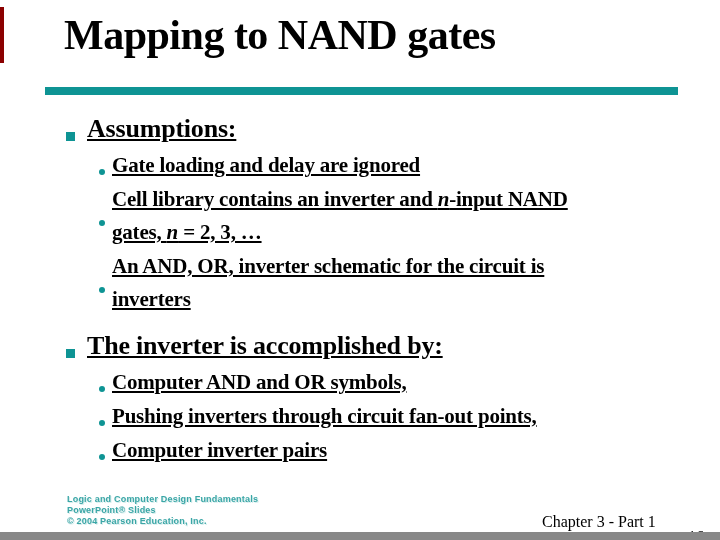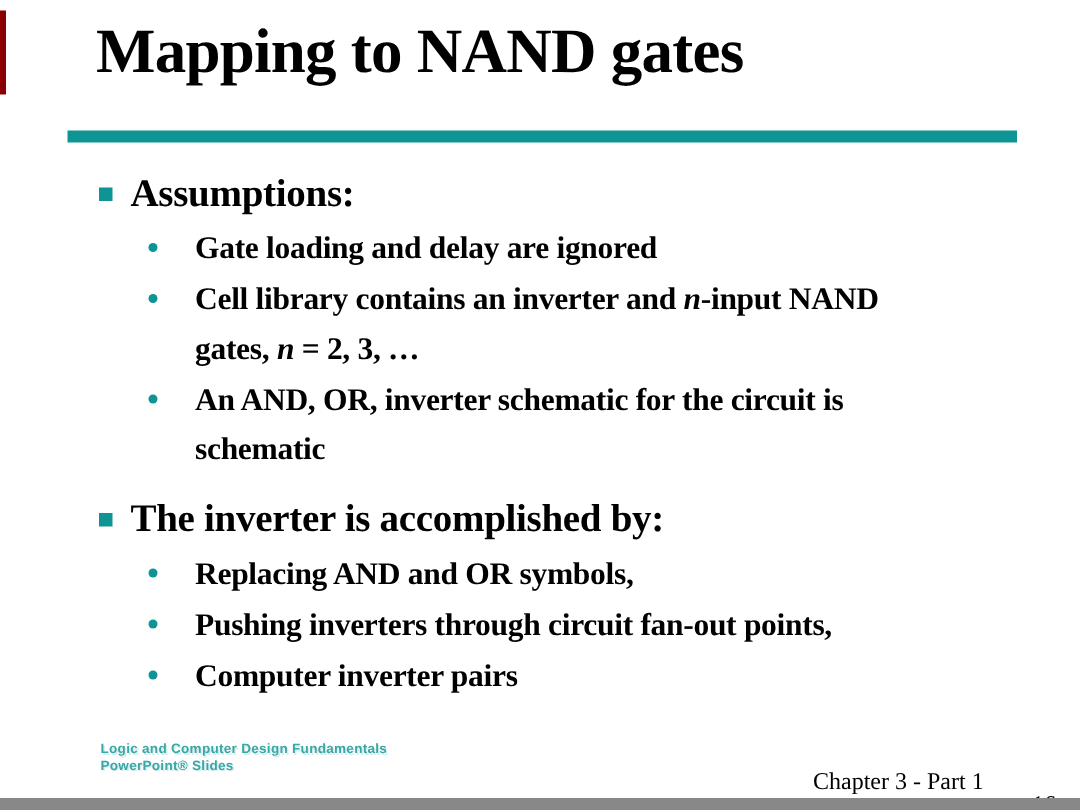--- a/index.html
+++ b/index.html
@@ -27,24 +27,24 @@
     font-size:42px;font-weight:bold;line-height:1.2;
     letter-spacing:-0.5px;white-space:nowrap;
   }
   .rule{
     position:absolute;left:45px;top:87px;width:633px;height:8px;
     background:var(--teal);
   }
   .content{
     position:absolute;left:66px;top:109px;width:610px;
   }
-  .item{display:flex;align-items:flex-start;}
+  .item{display:flex;align-items:center;text-decoration:underline;}
   .item.level1{margin:2px 0 2px 0;}
   .item.level2 + .item.level1{margin-top:12px;}
-  .item.level2{margin:0 0 1px 33px;gap:18px;}
+  .item.level2{margin:0 0 1px 33px;}
   .bullet-sq{
     flex:0 0 auto;width:9px;height:9px;margin:14px 12px 0 0;
     background:var(--teal);
   }
   .bullet-rd{
     flex:0 0 auto;width:6px;height:6px;margin:13px 7px 0 0;
     border-radius:50%;background:var(--teal);
   }
   .lines{flex:1 1 auto;}
   .level1 .line{
@@ -101,49 +101,50 @@
         <span class="bullet-rd"></span>
         <div class="lines">
           <div class="line"><span>Cell library contains an inverter and </span><span class="bi">n</span><span>-input NAND</span></div>
           <div class="line"><span>gates, </span><span class="bi">n</span><span> = 2, 3, …</span></div>
         </div>
       </div>
       <div class="item level2">
         <span class="bullet-rd"></span>
         <div class="lines">
           <div class="line"><span>An AND, OR, inverter schematic for the circuit is</span></div>
-          <div class="line"><span>schematic</span></div>
+          <div class="line"><span>inverters</span></div>
         </div>
       </div>
       <div class="item level1">
         <span class="bullet-sq"></span>
         <div class="lines">
           <div class="line"><span>The inverter is accomplished by:</span></div>
         </div>
       </div>
       <div class="item level2">
         <span class="bullet-rd"></span>
         <div class="lines">
-          <div class="line"><span>Replacing AND and OR symbols,</span></div>
+          <div class="line"><span>Computer AND and OR symbols,</span></div>
         </div>
       </div>
       <div class="item level2">
         <span class="bullet-rd"></span>
         <div class="lines">
           <div class="line"><span>Pushing inverters through circuit fan-out points,</span></div>
         </div>
       </div>
       <div class="item level2">
         <span class="bullet-rd"></span>
         <div class="lines">
           <div class="line"><span>Computer inverter pairs</span></div>
         </div>
       </div>
     </div>
 
   <div class="footer-logo">
     <div>Logic and Computer Design Fundamentals</div>
     <div>PowerPoint® Slides</div>
+    <div>© 2004 Pearson Education, Inc.</div>
   </div>
 
   <div class="footer-chapter">Chapter 3 - Part 1</div>
   <div class="footer-page">16</div>
 </div>
 
 </body></html>

